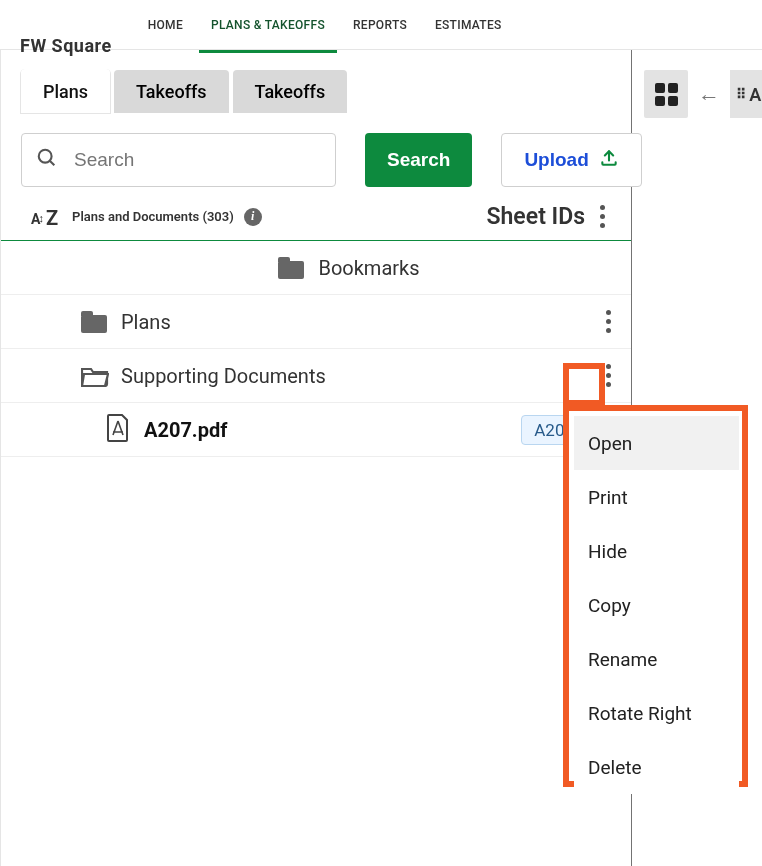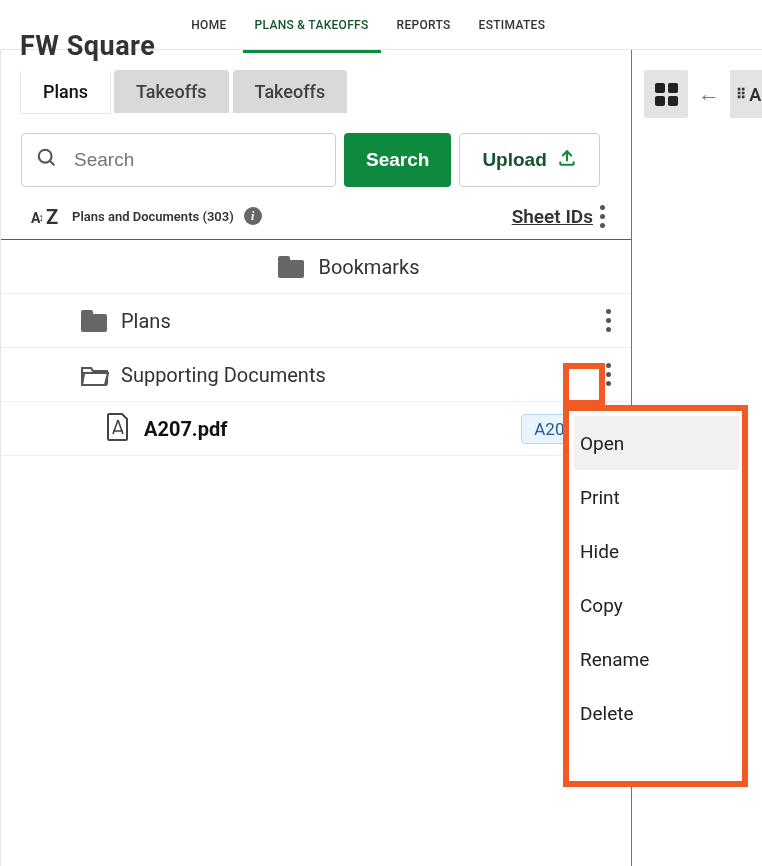--- a/index.html
+++ b/index.html
@@ -17,21 +17,21 @@
   
   .topnav {
     display: flex;
     align-items: center;
     padding: 0 20px;
     height: 50px;
     border-bottom: 1px solid #e5e5e5;
   }
   .logo {
     font-weight: 700;
-    font-size: 27px;
+    font-size: 18px;
     margin-right: 22px;
     letter-spacing: 0.5px;
     margin-top: 42px;
   }
   .nav-item {
     font-size: 12px;
     font-weight: 500;
     letter-spacing: 0.3px;
     padding: 14px 14px;
     height: 55px;
@@ -74,35 +74,35 @@
     display: flex;
     gap: 4px;
     padding: 20px 20px 0 20px;
   }
   .tab {
     padding: 11px 22px;
     font-size: 18px;
     font-weight: 500;
     border-radius: 4px 4px 0 0;
     background: #d9d9d9;
-    color: #404040;
+    color: #000000;
     cursor: pointer;
   }
   .tab.active {
     background: #fff;
     color: #111;
     box-shadow: 0 -1px 0 #fff, 0 0 0 1px #e5e5e5;
     position: relative;
     z-index: 2;
   }
 
   
   .search-row {
     display: flex;
-    gap: 8px;
+    gap: 29px;
     padding: 20px 20px 16px 20px;
     align-items: flex-start;
   }
   .search-box {
     flex: 0 0 315px;
     height: 54px;
     border: 1px solid #cfcfcf;
     border-radius: 4px;
     display: flex;
     align-items: center;
@@ -123,21 +123,21 @@
     border-radius: 4px;
     display: flex;
     align-items: center;
     gap: 10px;
     font-weight: 600;
     font-size: 19px;
     cursor: pointer;
     border: none;
   }
   .btn-primary { background: #0d8a3e; color: #fff; }
-  .btn-outline { background: #fff; color: #14532d; border: 1px solid #cfcfcf; }
+  .btn-outline { background: #fff; color: #1d4ed8; border: 1px solid #cfcfcf; }
 
   
   .header-row {
     display: flex;
     align-items: center;
     padding: 0 20px 10px 30px;
     border-bottom: 1.5px solid #0d8a3e;
   }
   .header-title {
     font-size: 13px;
@@ -149,23 +149,23 @@
     background: #666;
     border-radius: 50%;
     color: #fff;
     font-size: 12px; font-weight: 700;
     display: flex; align-items: center; justify-content: center;
     font-style: italic;
     font-family: Georgia, serif;
   }
   .spacer { flex: 1; }
   .sheet-ids {
-    font-size: 19px;
+    font-size: 23px;
     font-weight: 600;
-    text-decoration: underline;
+    margin-right: 8px;
   }
 
   
   .rows { }
   .row {
     display: flex;
     align-items: center;
     height: 54px;
     border-bottom: 1px solid #eee;
     padding-right: 14px;
@@ -238,21 +238,21 @@
   }
   .ctx-menu {
     position: absolute;
     left: 574px; top: 416px;
     width: 165px;
     background: #fff;
   }
   .ctx-item {
     height: 54px;
     display: flex; align-items: center;
-    padding: 0 6px;
+    padding: 0 14px;
     font-size: 19px;
     color: #222;
     cursor: pointer;
   }
   .ctx-item.hover { background: #f1f1f1; }
 
   
   .r-toolbar {
     display: flex;
     align-items: center;
@@ -427,14 +427,15 @@
 
 <div class="highlight-box hl-kebab"></div>
 <div class="highlight-box hl-menu"></div>
 
 <div class="ctx-menu">
   <div class="ctx-item hover">Open</div>
   <div class="ctx-item">Print</div>
   <div class="ctx-item">Hide</div>
   <div class="ctx-item">Copy</div>
   <div class="ctx-item">Rename</div>
+  <div class="ctx-item">Rotate Right</div>
   <div class="ctx-item">Delete</div>
 </div>
 
 </body></html>

